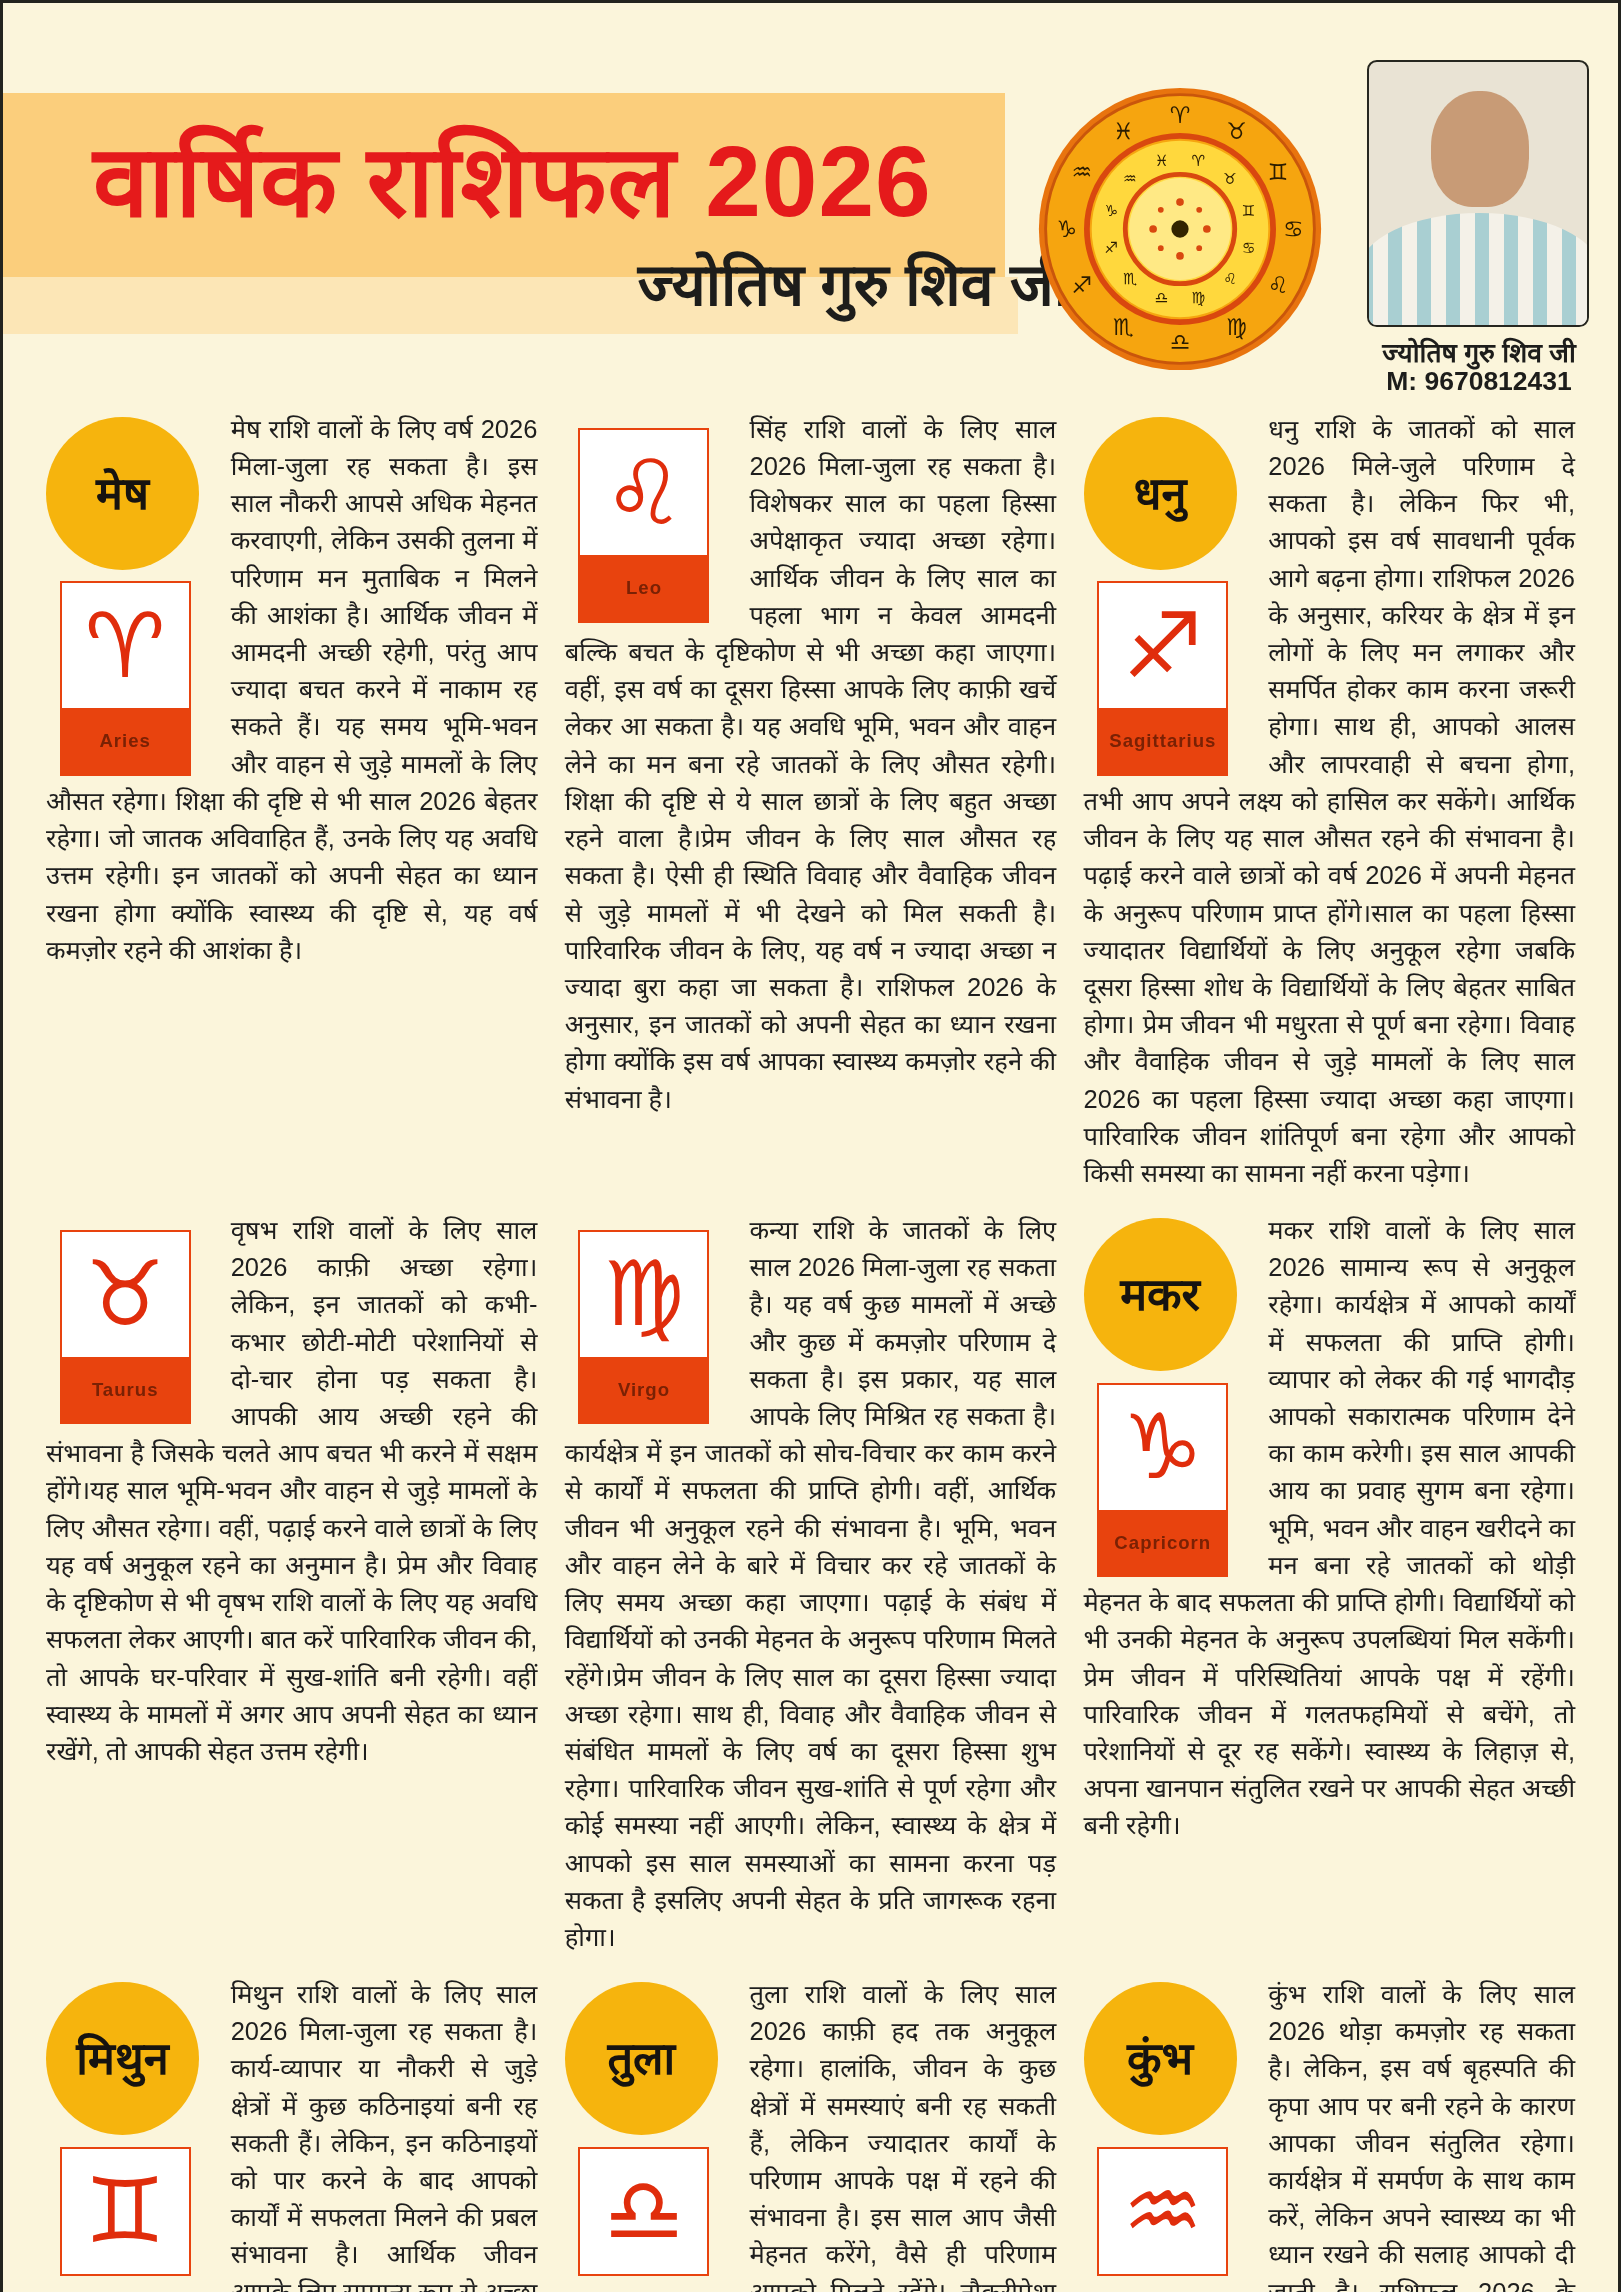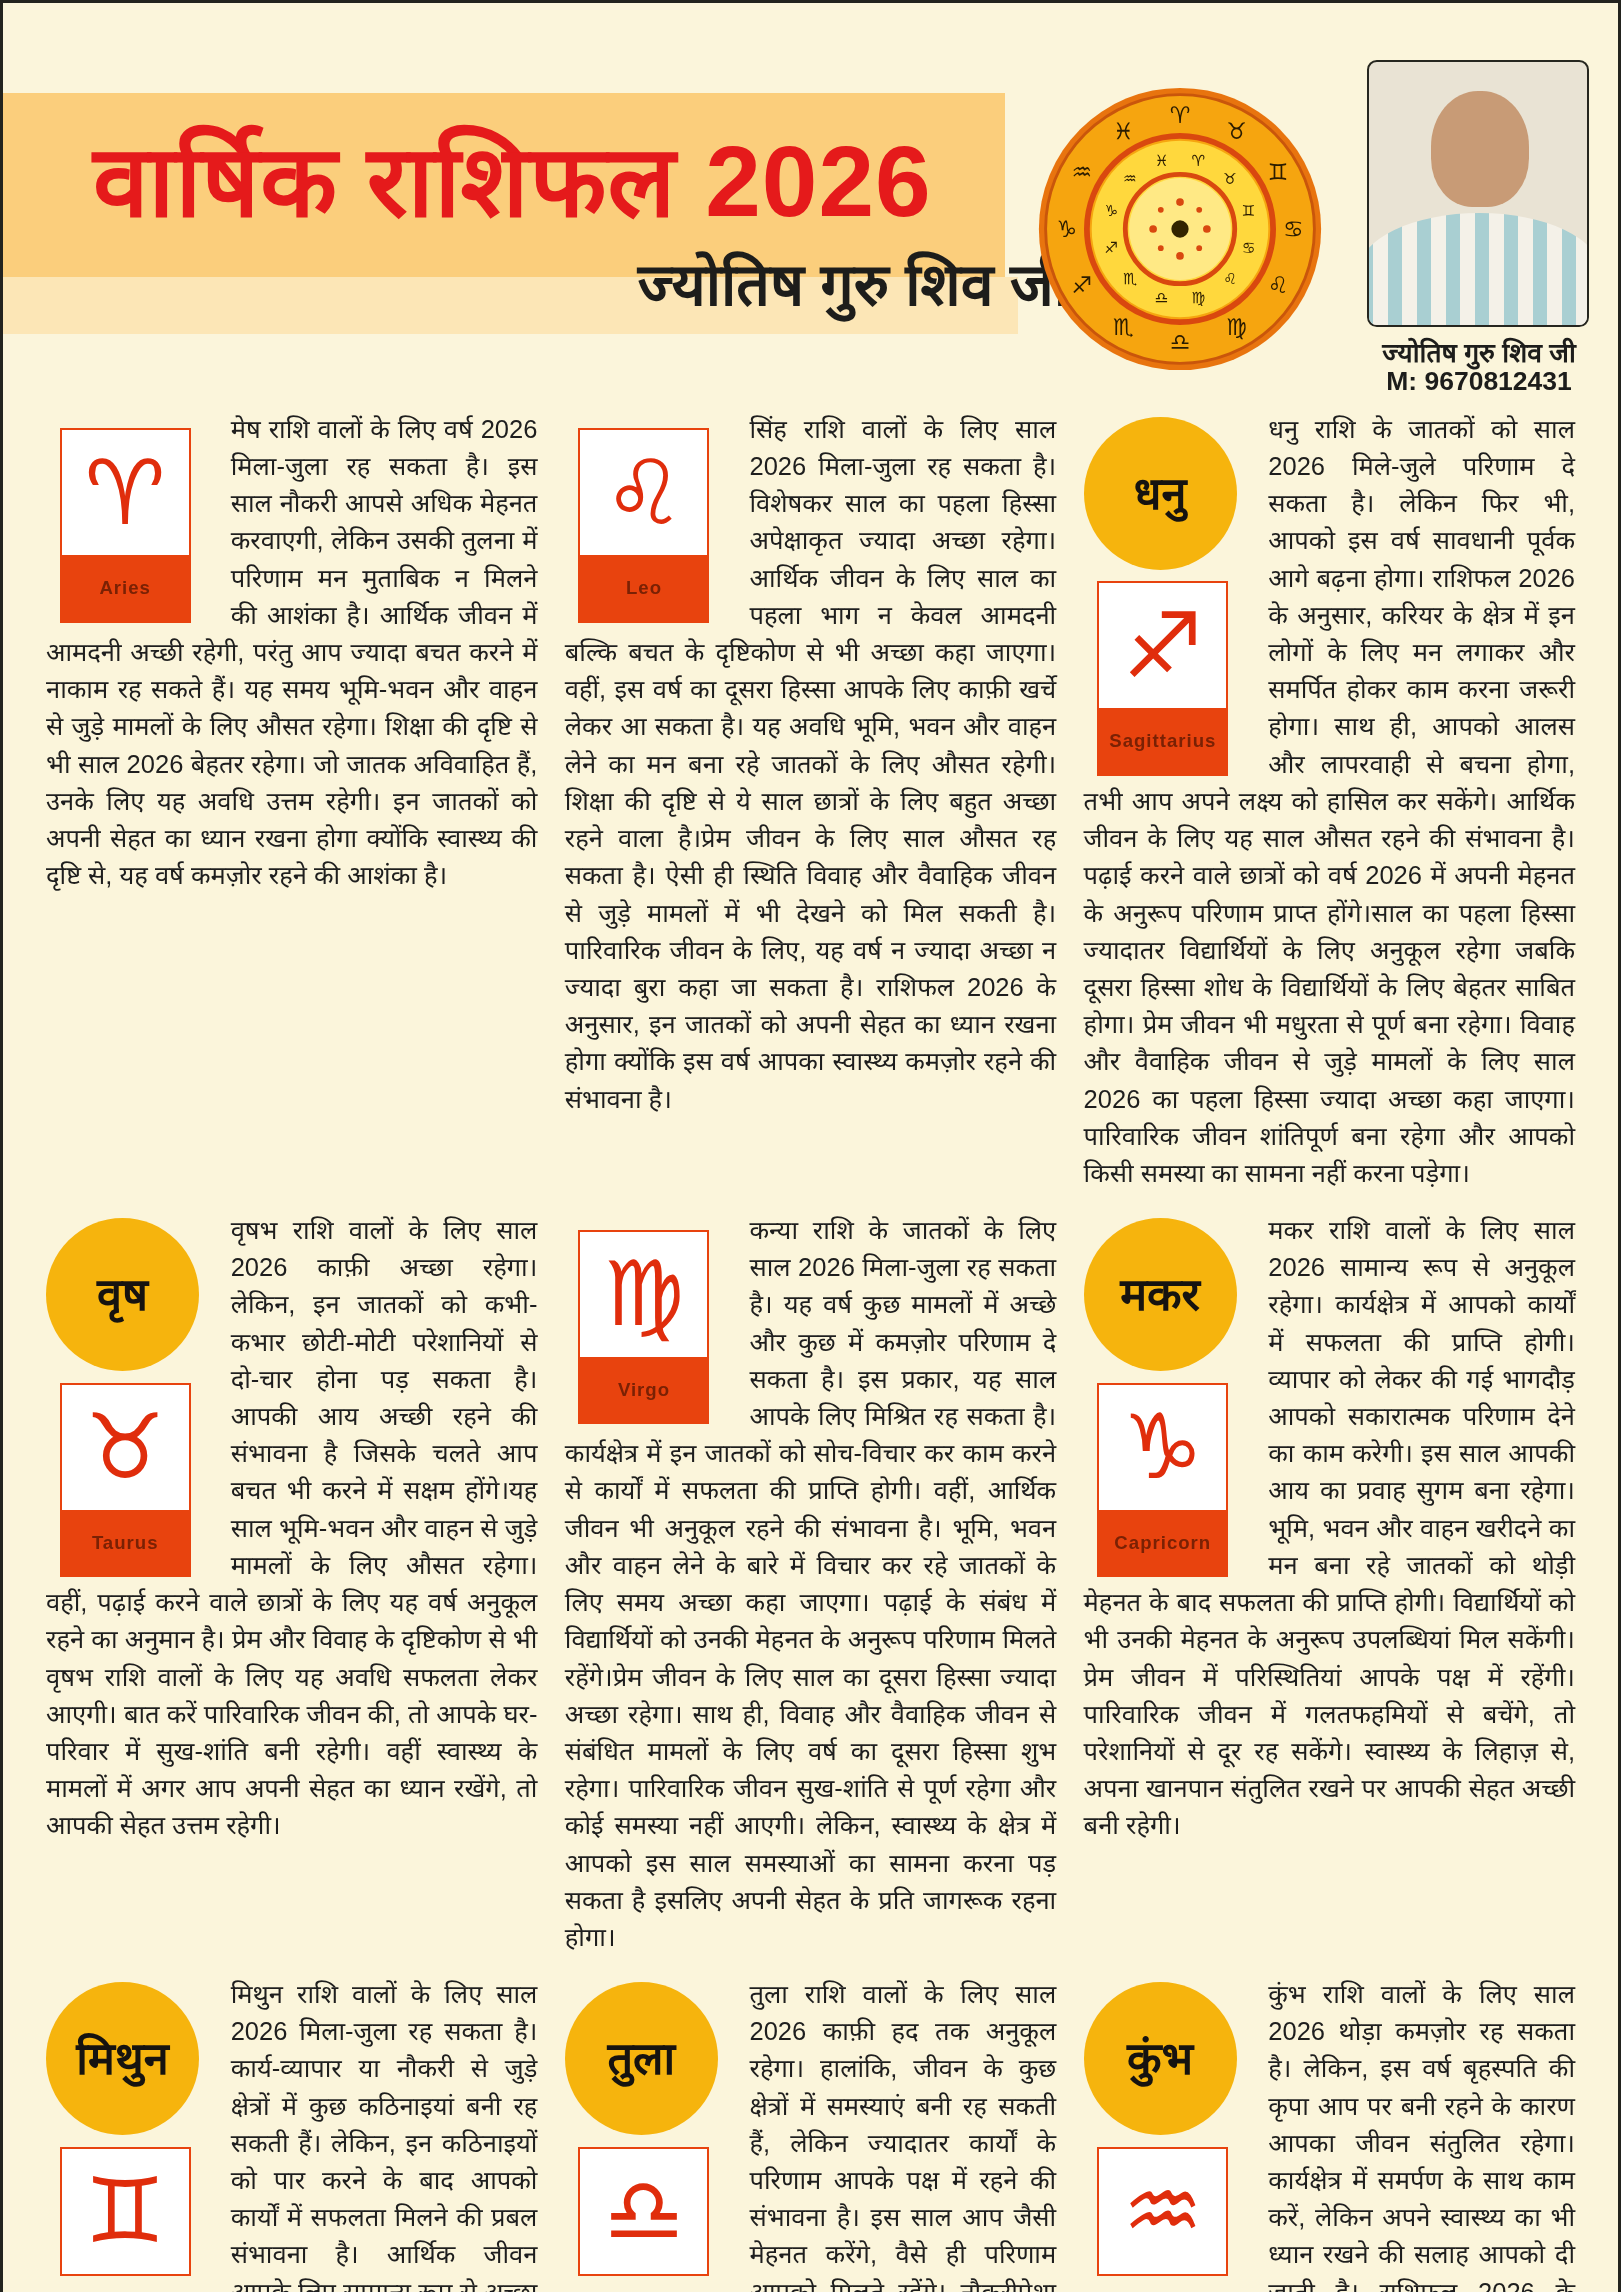--- a/index.html
+++ b/index.html
@@ -117,20 +117,21 @@
       <div class="shirt"></div>
     </div>
     <div class="photo-caption-name">ज्योतिष गुरु शिव जी</div>
     <div class="photo-caption-phone">M: 9670812431</div>
   </div>
 
   <div class="main">
 
     <div class="sign-section">
       <span class="sign-media">
+        <span class="sign-badge">मेष</span>
         <span class="icon-card" style="display:block">
           <span class="icon-glyph" style="display:flex">♈</span>
           <span class="icon-label" style="display:block">Aries</span>
         </span>
       </span>
       <span class="sign-text">मेष राशि वालों के लिए वर्ष 2026 मिला-जुला रह सकता है। इस साल नौकरी आपसे अधिक मेहनत करवाएगी, लेकिन उसकी तुलना में परिणाम मन मुताबिक न मिलने की आशंका है। आर्थिक जीवन में आमदनी अच्छी रहेगी, परंतु आप ज्यादा बचत करने में नाकाम रह सकते हैं। यह समय भूमि-भवन और वाहन से जुड़े मामलों के लिए औसत रहेगा। शिक्षा की दृष्टि से भी साल 2026 बेहतर रहेगा। जो जातक अविवाहित हैं, उनके लिए यह अवधि उत्तम रहेगी। इन जातकों को अपनी सेहत का ध्यान रखना होगा क्योंकि स्वास्थ्य की दृष्टि से, यह वर्ष कमज़ोर रहने की आशंका है।</span>
     </div>
 
     <div class="sign-section">
       <span class="sign-media">
@@ -148,21 +149,20 @@
         <span class="icon-card" style="display:block">
           <span class="icon-glyph" style="display:flex">♐</span>
           <span class="icon-label" style="display:block">Sagittarius</span>
         </span>
       </span>
       <span class="sign-text">धनु राशि के जातकों को साल 2026 मिले-जुले परिणाम दे सकता है। लेकिन फिर भी, आपको इस वर्ष सावधानी पूर्वक आगे बढ़ना होगा। राशिफल 2026 के अनुसार, करियर के क्षेत्र में इन लोगों के लिए मन लगाकर और समर्पित होकर काम करना जरूरी होगा। साथ ही, आपको आलस और लापरवाही से बचना होगा, तभी आप अपने लक्ष्य को हासिल कर सकेंगे। आर्थिक जीवन के लिए यह साल औसत रहने की संभावना है। पढ़ाई करने वाले छात्रों को वर्ष 2026 में अपनी मेहनत के अनुरूप परिणाम प्राप्त होंगे।साल का पहला हिस्सा ज्यादातर विद्यार्थियों के लिए अनुकूल रहेगा जबकि दूसरा हिस्सा शोध के विद्यार्थियों के लिए बेहतर साबित होगा। प्रेम जीवन भी मधुरता से पूर्ण बना रहेगा। विवाह और वैवाहिक जीवन से जुड़े मामलों के लिए साल 2026 का पहला हिस्सा ज्यादा अच्छा कहा जाएगा। पारिवारिक जीवन शांतिपूर्ण बना रहेगा और आपको किसी समस्या का सामना नहीं करना पड़ेगा।</span>
     </div>
 
     <div class="sign-section">
       <span class="sign-media">
-        <span class="sign-badge">वृष</span>
         <span class="icon-card" style="display:block">
           <span class="icon-glyph" style="display:flex">♉</span>
           <span class="icon-label" style="display:block">Taurus</span>
         </span>
       </span>
       <span class="sign-text">वृषभ राशि वालों के लिए साल 2026 काफ़ी अच्छा रहेगा। लेकिन, इन जातकों को कभी-कभार छोटी-मोटी परेशानियों से दो-चार होना पड़ सकता है। आपकी आय अच्छी रहने की संभावना है जिसके चलते आप बचत भी करने में सक्षम होंगे।यह साल भूमि-भवन और वाहन से जुड़े मामलों के लिए औसत रहेगा। वहीं, पढ़ाई करने वाले छात्रों के लिए यह वर्ष अनुकूल रहने का अनुमान है। प्रेम और विवाह के दृष्टिकोण से भी वृषभ राशि वालों के लिए यह अवधि सफलता लेकर आएगी। बात करें पारिवारिक जीवन की, तो आपके घर-परिवार में सुख-शांति बनी रहेगी। वहीं स्वास्थ्य के मामलों में अगर आप अपनी सेहत का ध्यान रखेंगे, तो आपकी सेहत उत्तम रहेगी।</span>
     </div>
 
     <div class="sign-section">
       <span class="sign-media">

